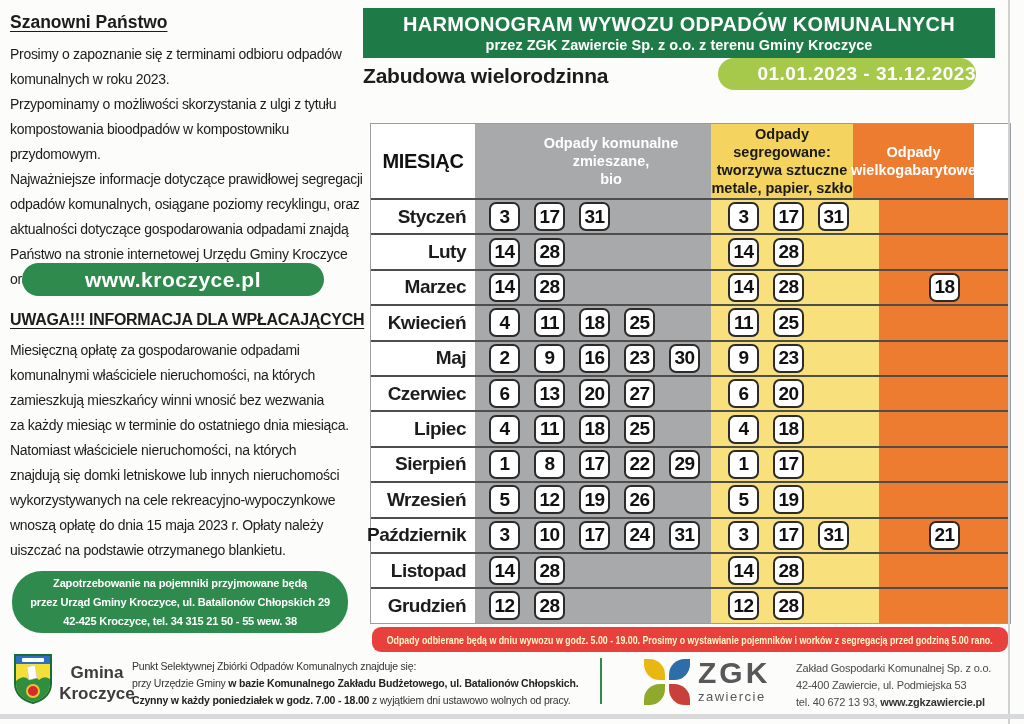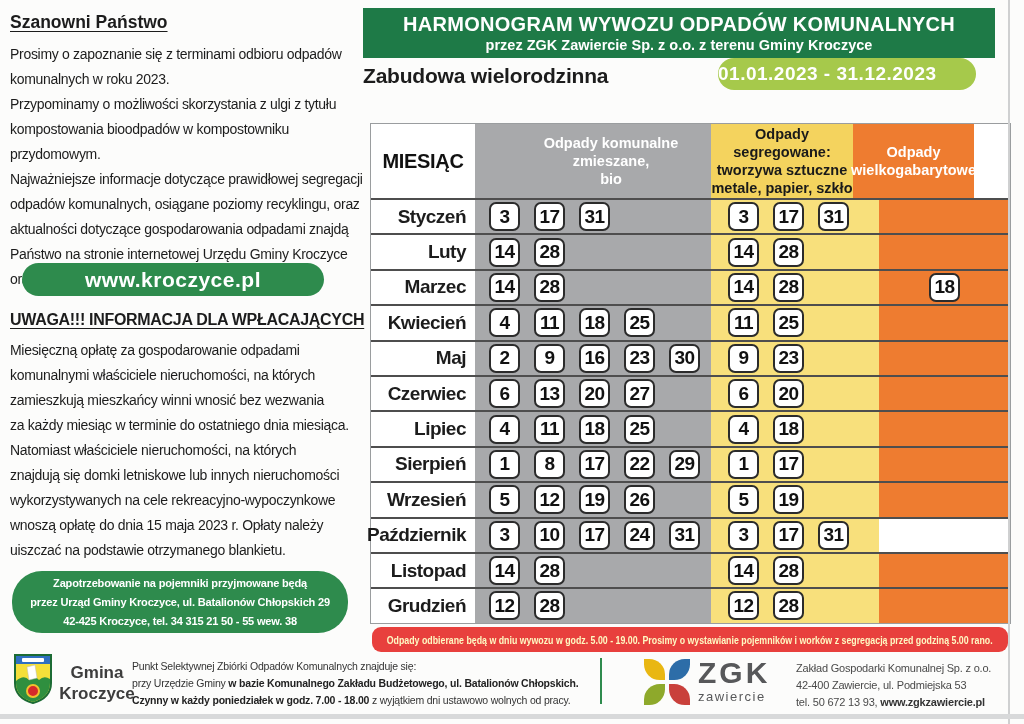--- a/index.html
+++ b/index.html
@@ -24,21 +24,21 @@
   .notice-title{position:absolute;left:10px;top:311px;font-size:16px;font-weight:bold;text-decoration:underline;text-underline-offset:3px;letter-spacing:-0.3px;}
   .payment-text{position:absolute;left:10px;top:338px;width:354px;font-size:14px;line-height:25px;letter-spacing:-0.3px;white-space:pre-line;}
   .containers-box{position:absolute;left:12px;top:571px;width:336px;height:62px;background:var(--accent-green);border-radius:30px;color:#fff;display:flex;align-items:center;justify-content:center;}
   .containers-box .inner{font-size:11.5px;font-weight:bold;line-height:19px;text-align:center;white-space:pre-line;letter-spacing:-0.2px;transform:scaleX(0.96);}
 
   
   .main-header{position:absolute;left:363px;top:8px;width:632px;height:50px;background:var(--header-green);color:#fff;text-align:center;padding-top:5px;}
   .main-title{font-size:20px;font-weight:bold;letter-spacing:0.3px;}
   .main-subtitle{font-size:14.5px;font-weight:bold;margin-top:1px;}
   .building-type{position:absolute;left:363px;top:64px;font-size:21px;font-weight:bold;letter-spacing:-0.2px;}
-  .date-badge{position:absolute;left:718px;top:58px;width:258px;height:32px;background:var(--badge-lime);border-radius:16px;color:#fff;font-weight:bold;font-size:19px;display:flex;align-items:center;justify-content:flex-start;letter-spacing:0.5px;}
+  .date-badge{position:absolute;left:718px;top:58px;width:258px;height:32px;background:var(--badge-lime);border-radius:16px;color:#fff;font-weight:bold;font-size:19px;display:flex;align-items:center;justify-content:flex-end;letter-spacing:0.5px;}
 
   
   .schedule{position:absolute;left:370px;top:123px;width:641px;border:1px solid #9a9d9f;background:#fff;}
   .thead{display:flex;height:74px;}
   .th{display:flex;align-items:center;justify-content:center;text-align:center;font-weight:bold;white-space:pre-line;}
   .th.month{width:104px;background:#fff;color:#111;font-size:20px;letter-spacing:-0.3px;}
   .th.mixed{width:236px;background:var(--mixed-gray);color:#fff;font-size:14.5px;line-height:18px;padding-left:36px;}
   .th.seg{width:142px;background:var(--seg-yellow-header);color:#1a1a1a;font-size:14.5px;line-height:18px;}
   .th.bulky{width:121px;background:var(--bulky-orange);color:#fff;font-size:14.5px;line-height:18px;}
   .row{display:flex;height:35.4px;border-top:2px solid #4e4e4e;}
@@ -261,20 +261,23 @@
           <div class="chip">10</div>
           <div class="chip">17</div>
           <div class="chip">24</div>
           <div class="chip">31</div>
         </div>
         <div class="cell seg">
           <div class="chip">3</div>
           <div class="chip">17</div>
           <div class="chip">31</div>
         </div>
+        <div class="cell bulky">
+          <div class="chip">21</div>
+        </div>
       </div>
       <div class="row">
         <div class="cell month">Listopad</div>
         <div class="cell mixed">
           <div class="chip">14</div>
           <div class="chip">28</div>
         </div>
         <div class="cell seg">
           <div class="chip">14</div>
           <div class="chip">28</div>
@@ -325,18 +328,18 @@
     <div class="leaf bl"></div>
     <div class="leaf br"></div>
   </div>
   <div class="zgk-wordmark">
     <div class="zgk-text">ZGK</div>
     <div class="zgk-sub">zawiercie</div>
   </div>
   <div class="zgk-address">
     <div>Zakład Gospodarki Komunalnej Sp. z o.o.</div>
     <div>42-400 Zawiercie, ul. Podmiejska 53</div>
-    <div><span>tel. 50 672 13 93, </span><b>www.zgkzawiercie.pl</b></div>
+    <div><span>tel. 40 672 13 93, </span><b>www.zgkzawiercie.pl</b></div>
   </div>
 </div>
 
 <div class="scan-edge-right"></div>
 <div class="scan-edge-bottom"></div>
 
 </body></html>

